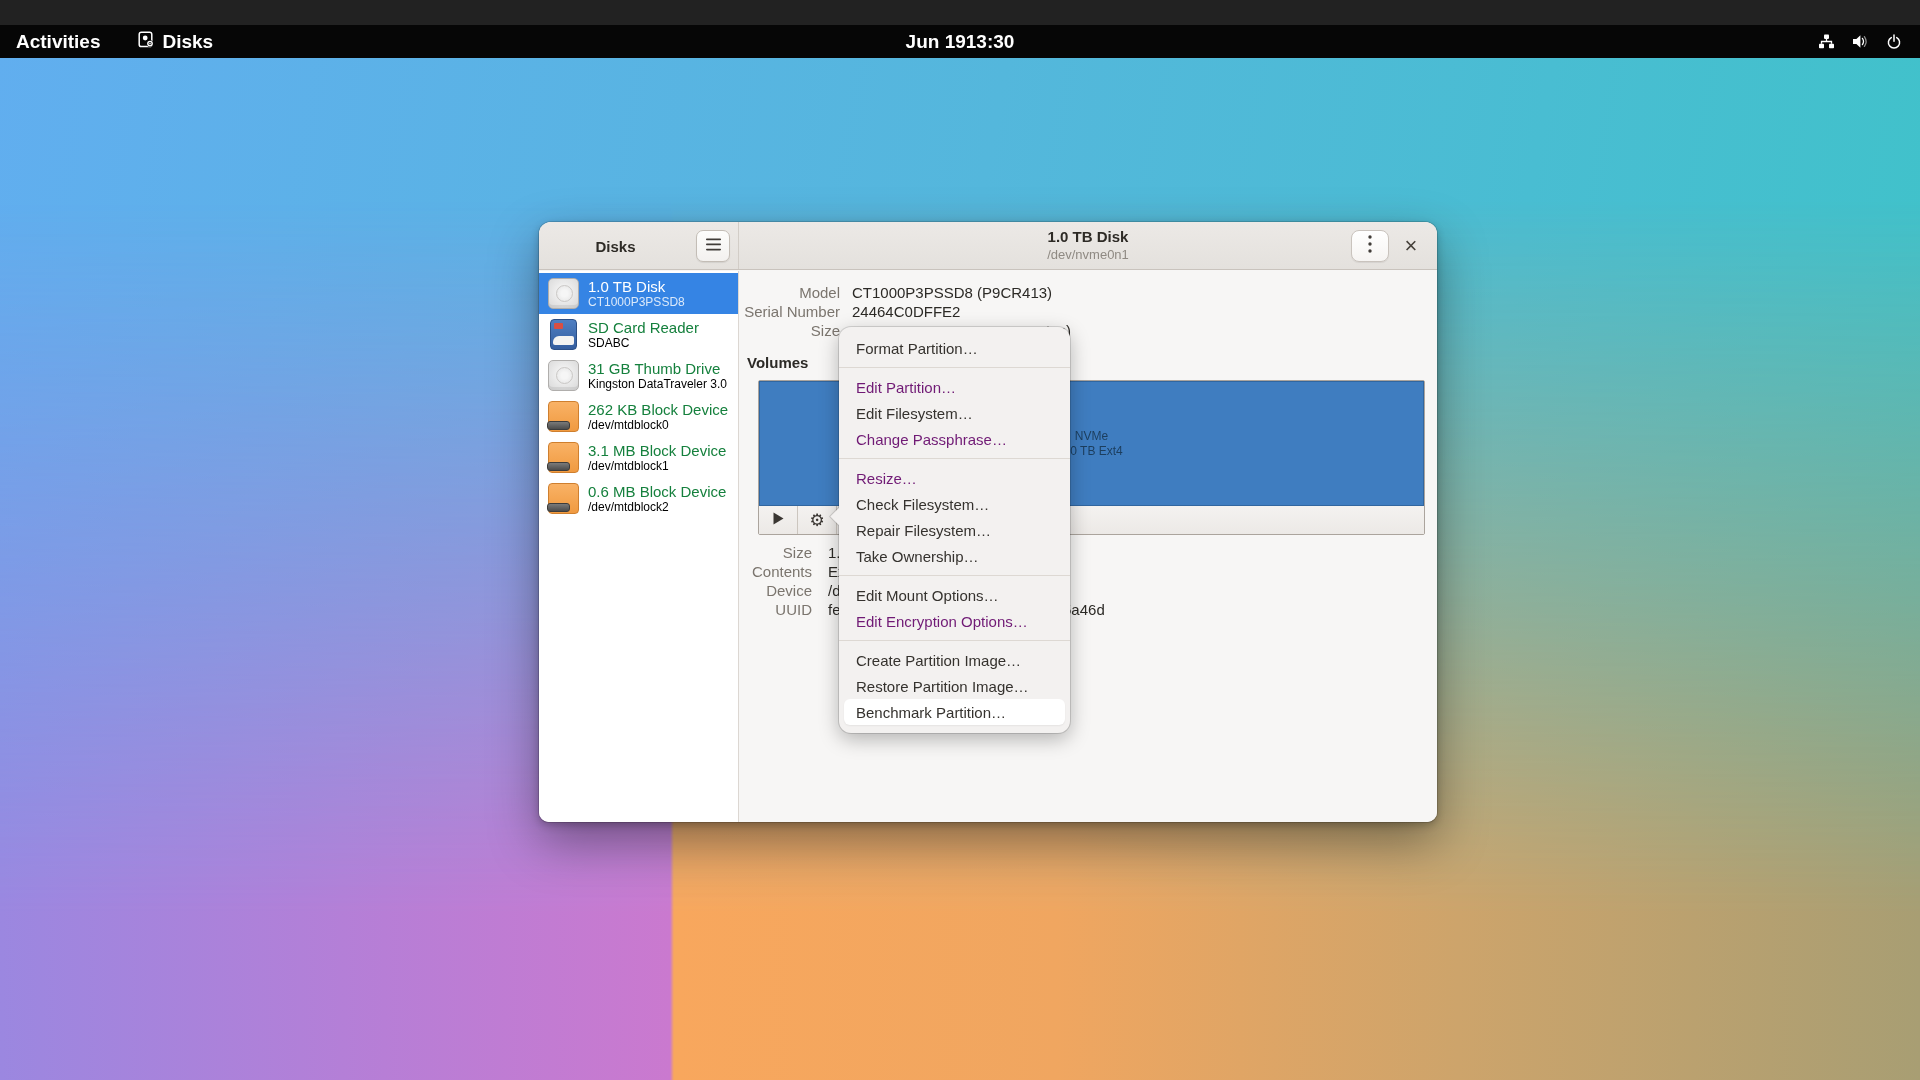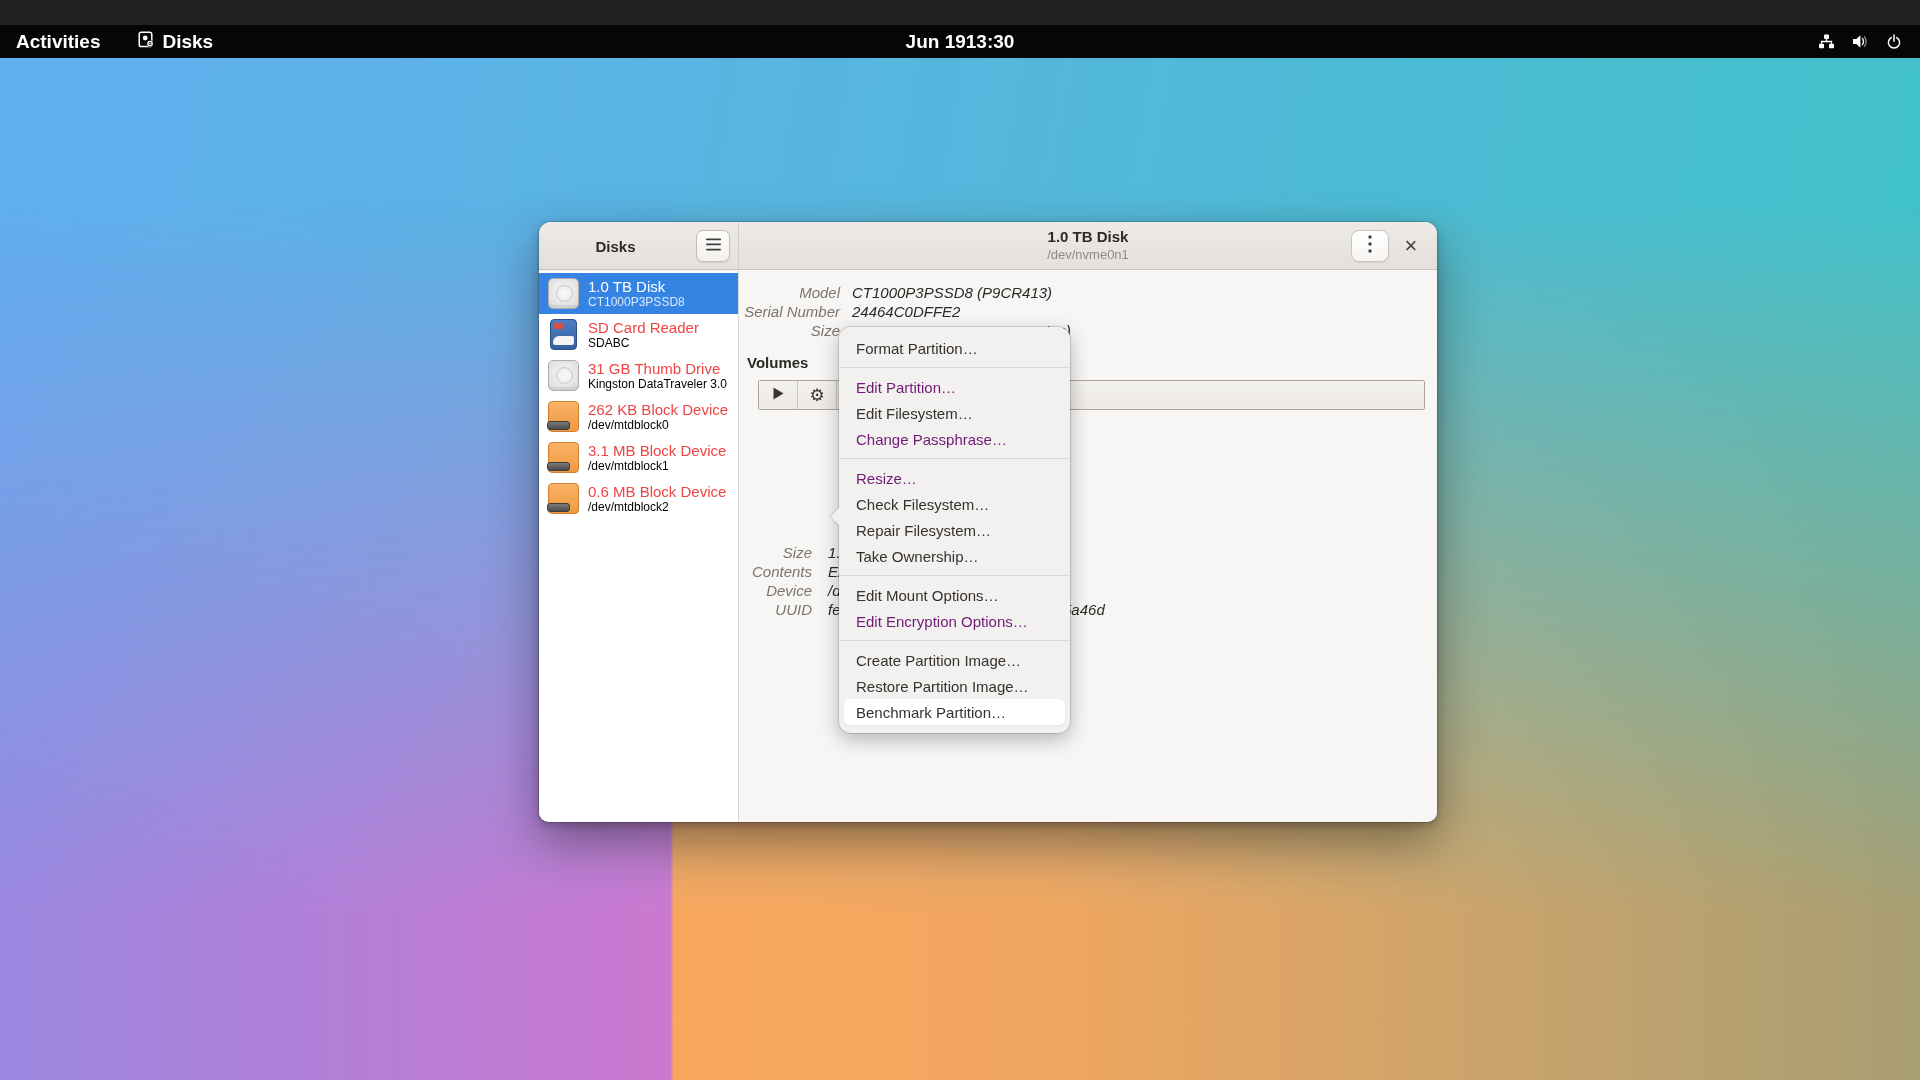--- a/index.html
+++ b/index.html
@@ -47,42 +47,42 @@
   .close-btn { position:absolute; right:10px; top:8px; width:32px; height:32px; display:flex; align-items:center; justify-content:center;
     font-size:22px; color:#45403a; font-weight:400; }
 
   .win-body { position:absolute; left:0; top:49px; width:100%; bottom:0; display:flex; }
 
   
   .sidebar { width:200px; background:var(--sidebar_bg,#ffffff); border-right:1px solid #dcd7d2; padding-top:2px; }
   .sb-row { display:flex; align-items:center; gap:9px; height:41px; padding:0 6px 0 9px; }
   .sb-row.selected { background:var(--accent,#3584e4); }
   .sb-text { min-width:0; }
-  .sb-title { font-size:15px; color:#ef4444; line-height:17px; white-space:nowrap; }
+  .sb-title { font-size:15px; color:#15803d; line-height:17px; white-space:nowrap; }
   .sb-sub { font-size:12px; color:#000000; line-height:14px; white-space:nowrap; }
   .sb-row.selected .sb-title { color:#ffffff; }
   .sb-row.selected .sb-sub { color:rgba(255,255,255,.82); }
   .sb-icon { width:31px; height:31px; flex:0 0 31px; position:relative; }
   .icon-drive { border-radius:5px; background:radial-gradient(circle at 50% 45%, #ffffff 0%, #ececec 40%, #d8d8d8 100%);
     border:1px solid #b0aeac; box-shadow:inset 0 -3px 0 rgba(0,0,0,.07); }
   .icon-drive::after { content:""; position:absolute; left:7px; top:6px; width:15px; height:15px; border-radius:50%;
     border:1px solid #c9c7c5; background:radial-gradient(circle,#f6f6f6 30%,#e3e3e3 100%); }
   .icon-sd { border-radius:4px; background:linear-gradient(#4f7fc2,#355e9e); border:1px solid #2c4f86;
     width:27px !important; flex-basis:27px !important; margin:0 2px; }
   .icon-sd::before { content:""; position:absolute; left:3px; top:3px; width:9px; height:6px; background:#d94f43; border-radius:1px; }
   .icon-sd::after { content:""; position:absolute; left:2px; right:2px; bottom:4px; height:9px; background:#f4f3f1;
     border-radius:6px 2px 2px 2px; }
   .icon-block { border-radius:4px; background:linear-gradient(#f9b266,#f09a40); border:1px solid #cf7f2e; }
   .icon-block::after { content:""; position:absolute; left:-2px; bottom:1px; width:21px; height:7px; border-radius:3px;
     background:linear-gradient(#7a7a7a,#4c4c4c); border:1px solid #3c3c3c; }
 
   
   .main { position:relative; flex:1; background:var(--window_bg,#f7f6f5); }
   .grid { position:absolute; font-size:15px; border-collapse:collapse; }
-  .grid td { padding:0; line-height:19px; white-space:nowrap;font-style:italic; }
+  .grid td { padding:0; line-height:19px; white-space:nowrap; }
   .grid .lbl { text-align:right; color:#7b756e; }
   .grid .val { color:#2c2a26; position:relative; }
   .grid-top { top:12px; left:0; }
   .grid-top .lbl { width:101px; }
   .grid-top .val { padding-left:12px; }
   .grid-bottom { top:272px; left:0; }
   .grid-bottom .lbl { width:73px; }
   .grid-bottom .val { padding-left:16px; }
   .frag-offset-size { display:inline-block; margin-left:194px; }
   .frag-uuid-right { position:absolute; left:226px; top:0; }
@@ -254,20 +254,26 @@
           <tr>
             <td class="lbl">Size</td>
             <td class="val"><span class="frag-offset-size">tes)</span></td>
           </tr>
         </tbody>
           </table>
 
         <div class="volumes-heading">Volumes</div>
 
         <div class="volume-frame">
+          <div class="volume-blue">
+            <div class="volume-label">
+              <div>NVMe</div>
+              <div>1.0 TB Ext4</div>
+            </div>
+          </div>
           <div class="volume-toolbar">
             <div class="vt-btn">
               <span>
                 <svg width="11" height="13" viewBox="0 0 11 13">
                     <polygon points="0.5,0.5 0.5,12.5 10.5,6.5" fill="#3a3632"></polygon>
                   </svg>
               </span>
             </div>
             <div class="vt-btn">
               <span class="gear-glyph">⚙</span>

